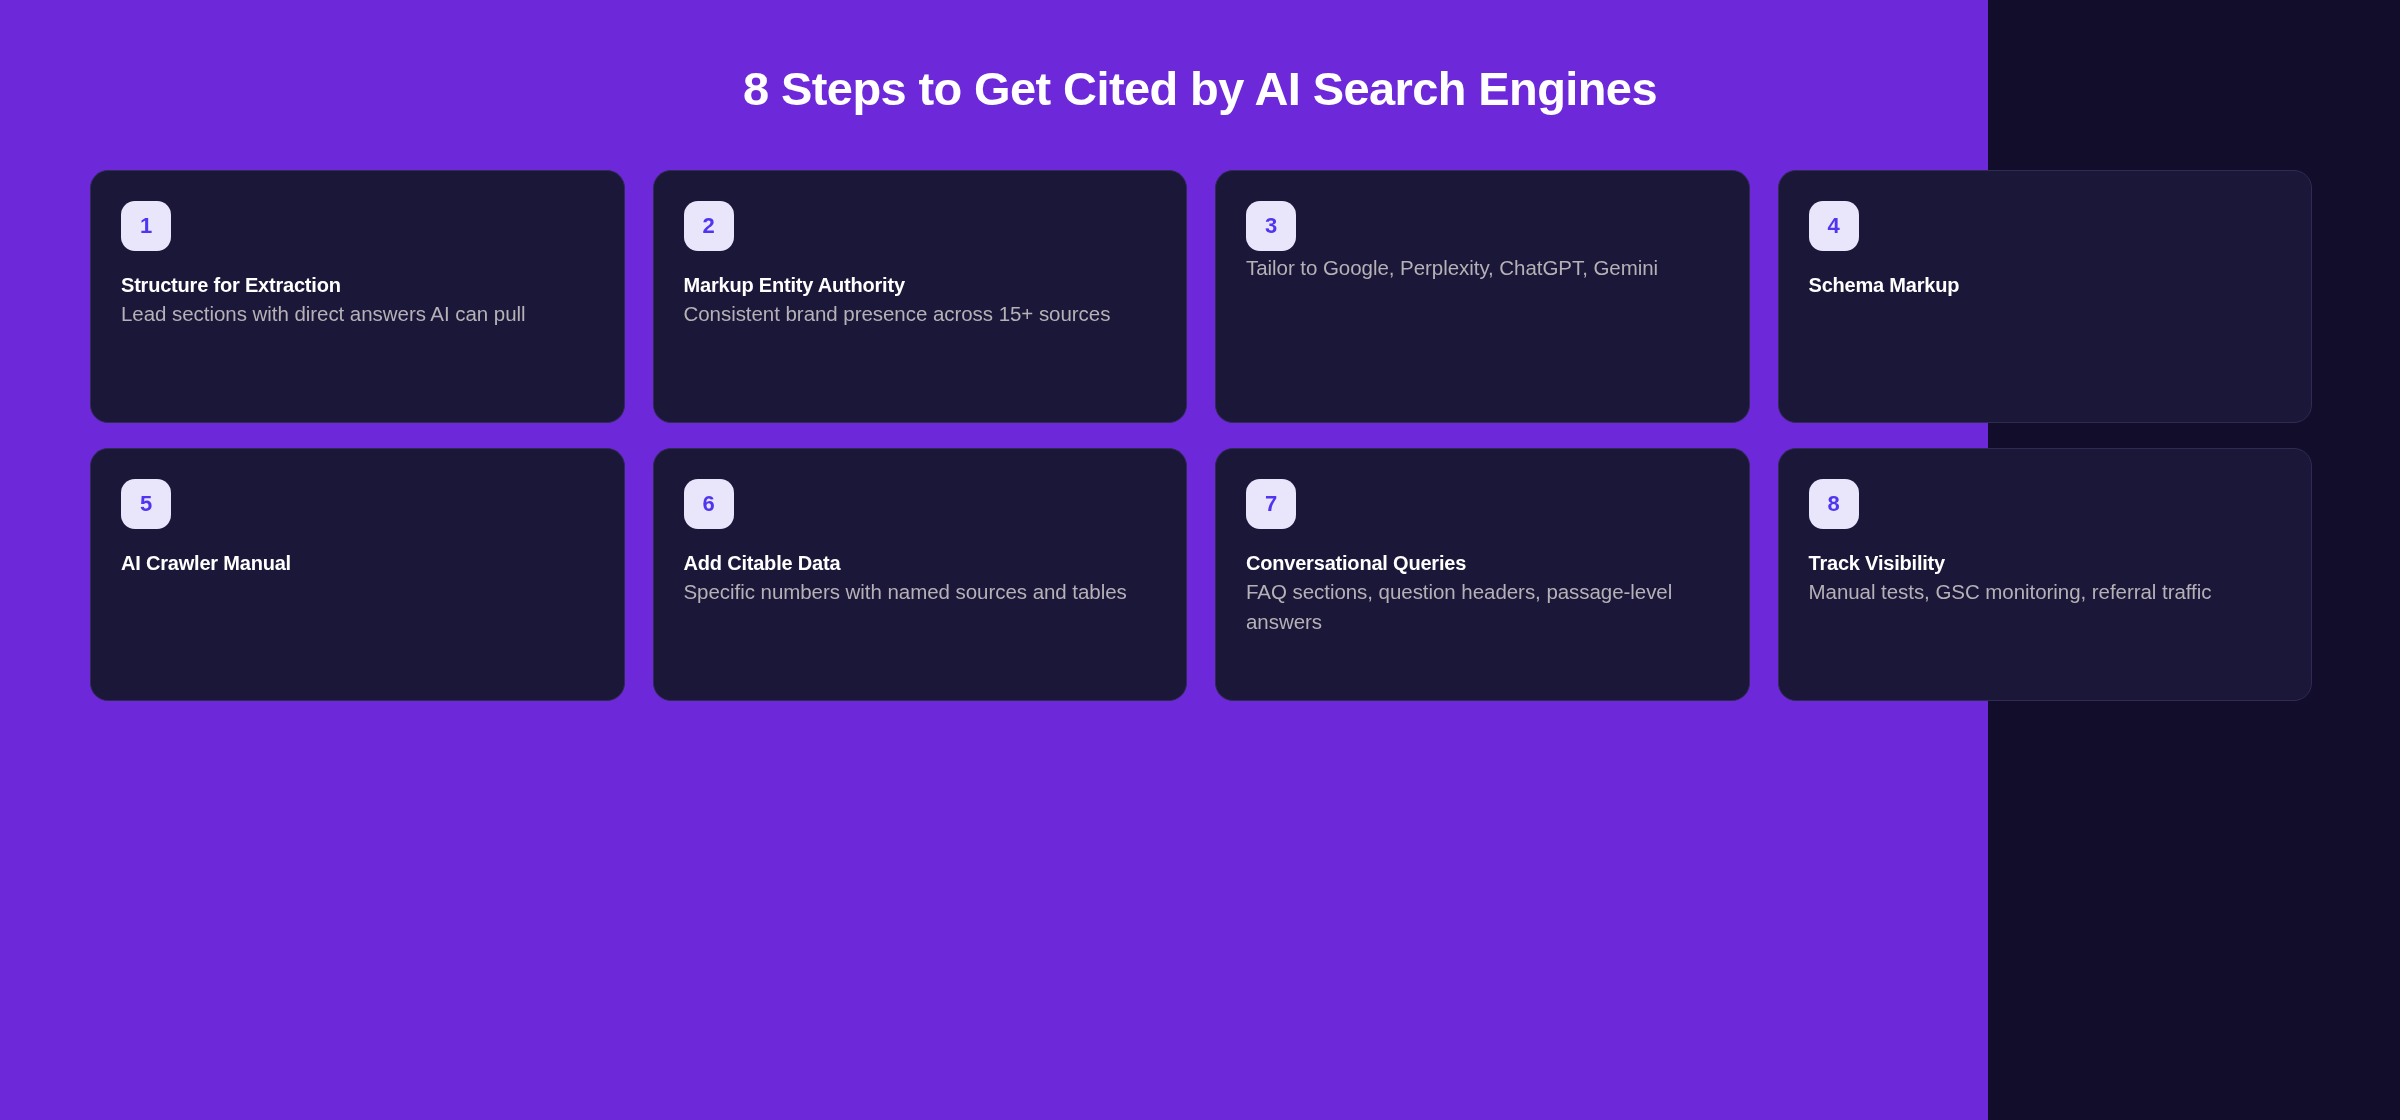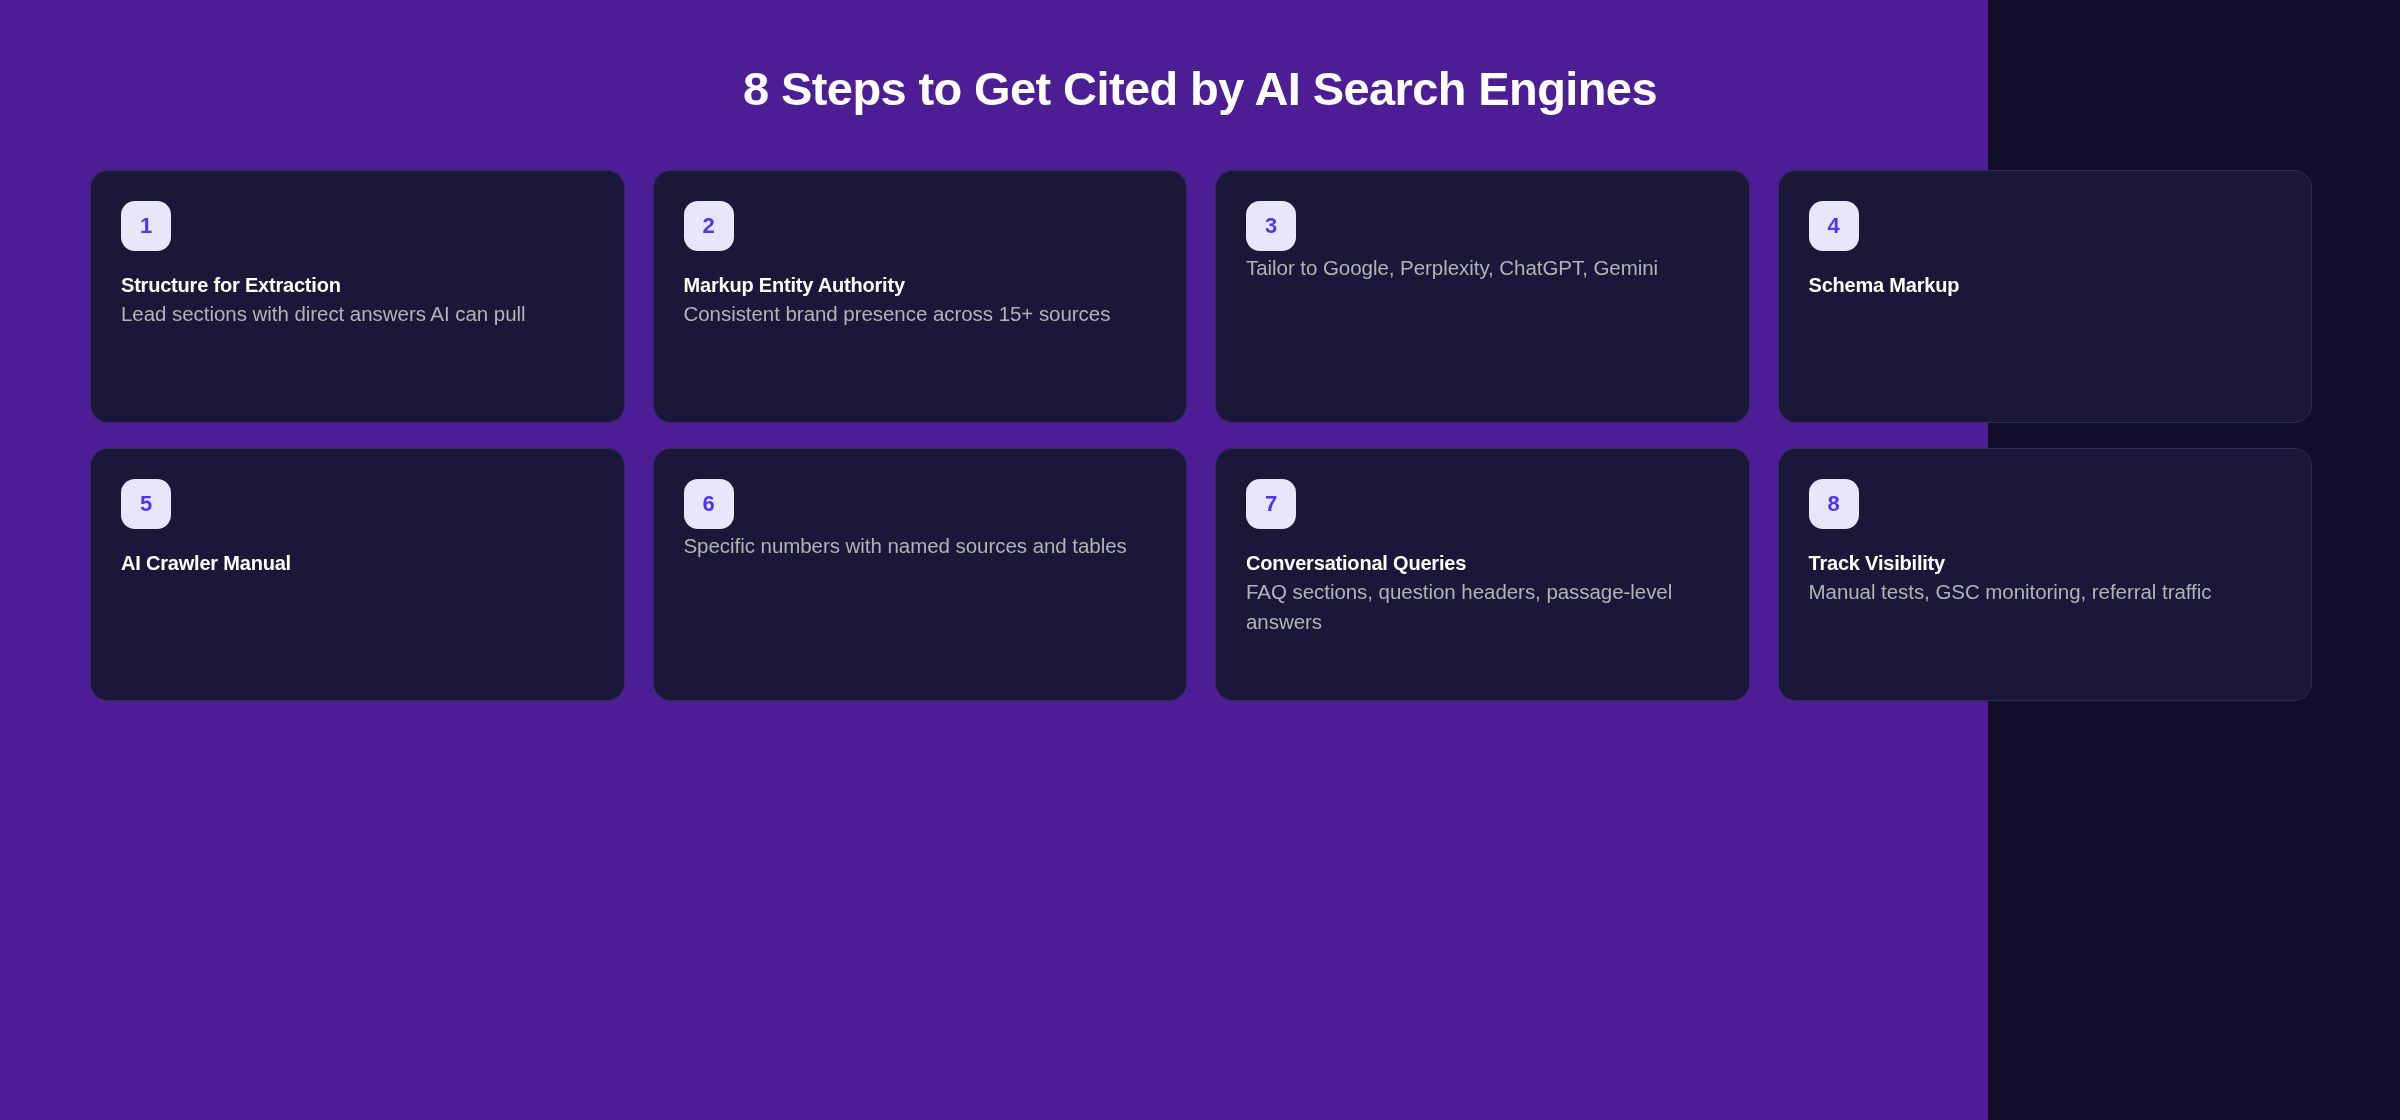--- a/index.html
+++ b/index.html
@@ -13,21 +13,21 @@
 
   body {
     font-family:"Liberation Sans", sans-serif;
     -webkit-font-smoothing:antialiased;
   }
 
   .page {
     position:relative;
     width:1988px;
     height:1120px;
-    background:#4c1d95;
+    background:#6d28d9;
   }
 
   
   .title-wrap {
     position:absolute;
     top:62px;
     left:0;
     width:2400px;
     text-align:center;
   }
@@ -128,20 +128,21 @@
       <div class="card-title">Schema Markup</div>
     </div>
 
     <div class="card">
       <div class="badge">5</div>
       <div class="card-title">AI Crawler Manual</div>
     </div>
 
     <div class="card">
       <div class="badge">6</div>
+      <div class="card-title">Add Citable Data</div>
       <div class="card-desc">Specific numbers with named sources and tables</div>
     </div>
 
     <div class="card">
       <div class="badge">7</div>
       <div class="card-title">Conversational Queries</div>
       <div class="card-desc">FAQ sections, question headers, passage-level answers</div>
     </div>
 
     <div class="card">

